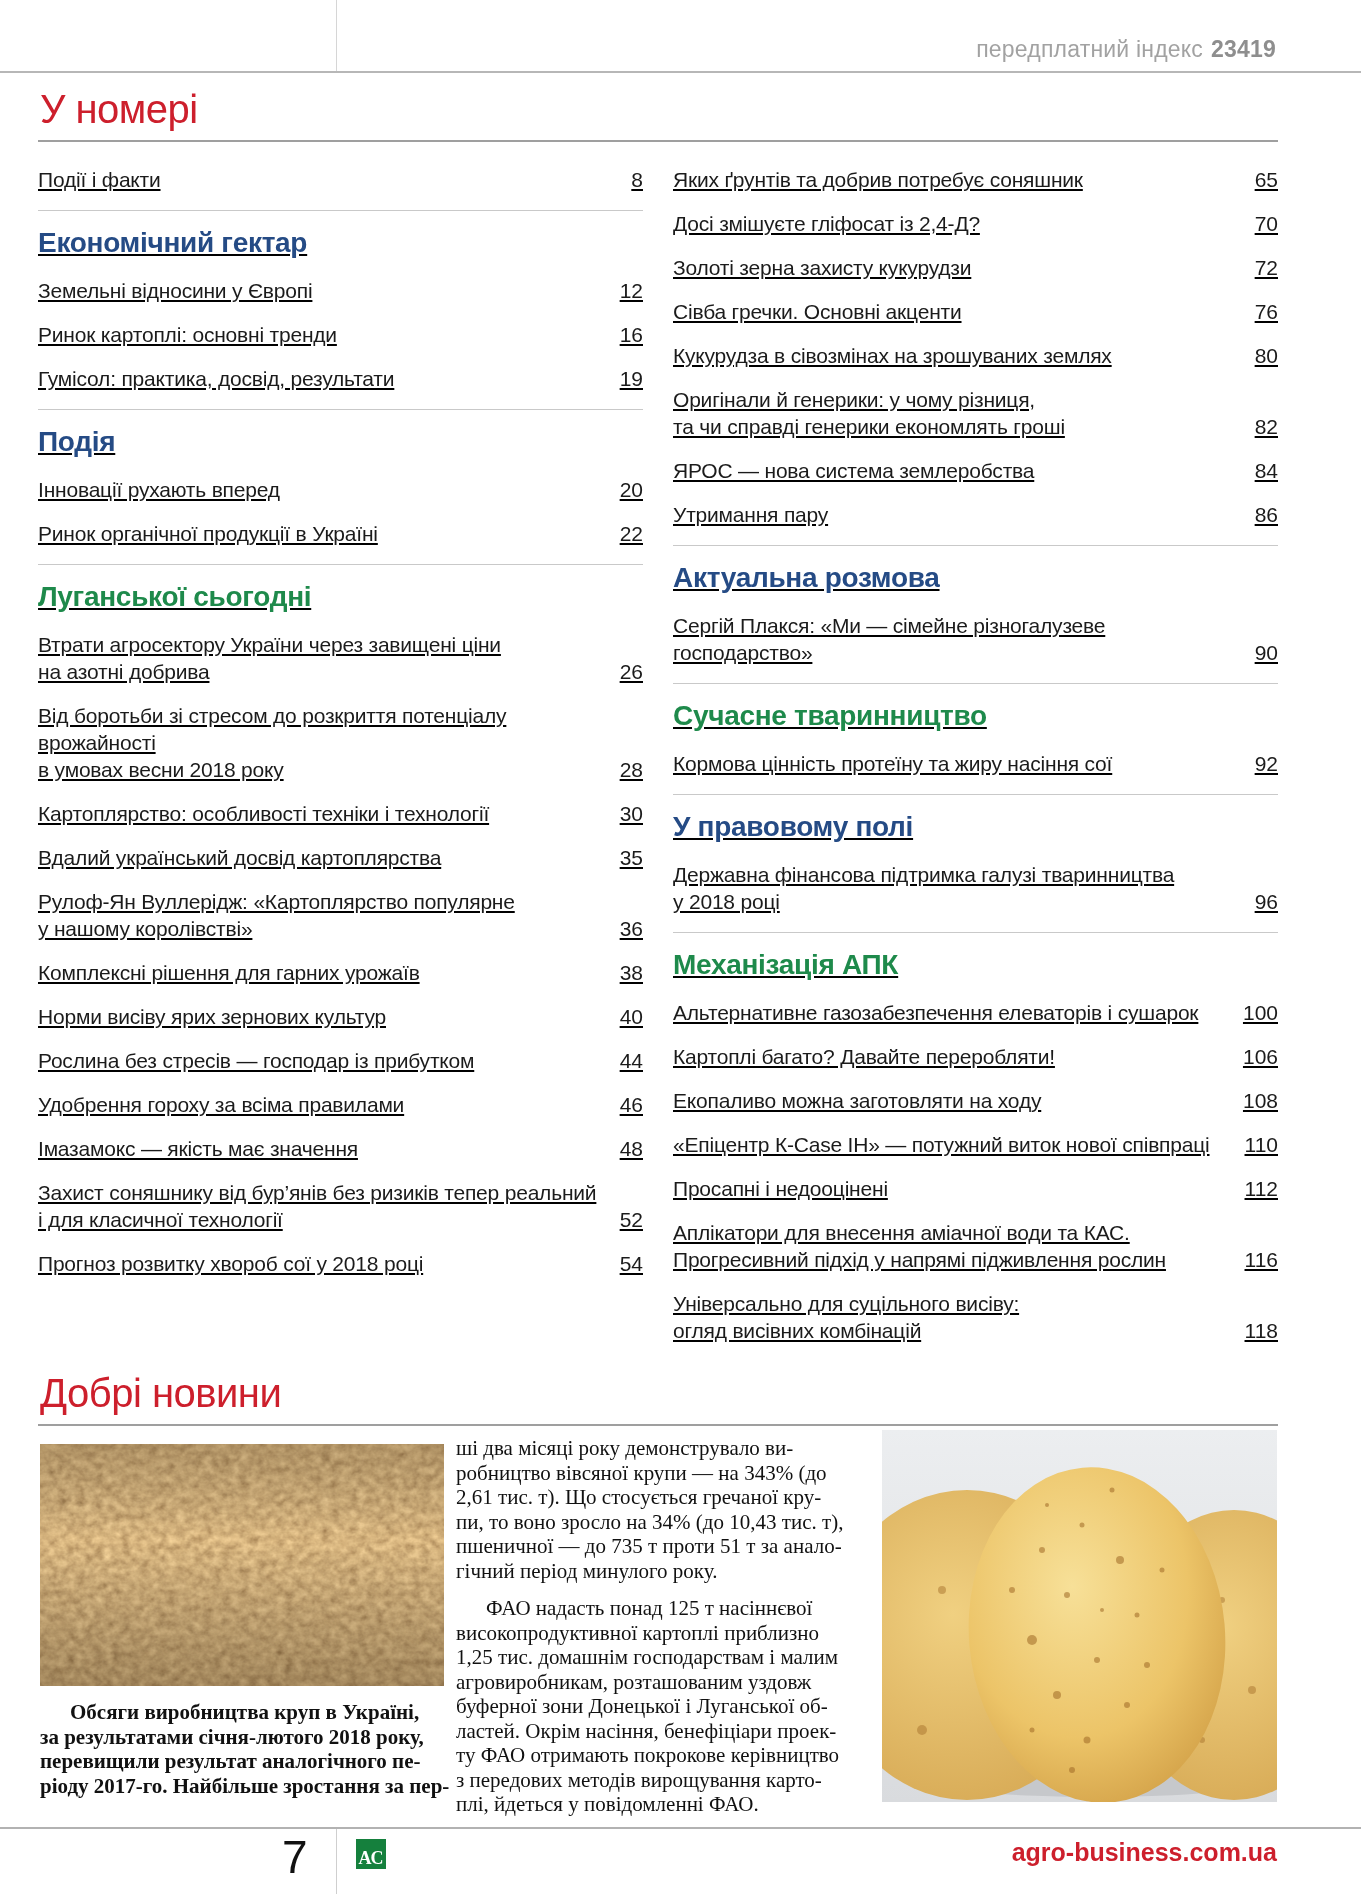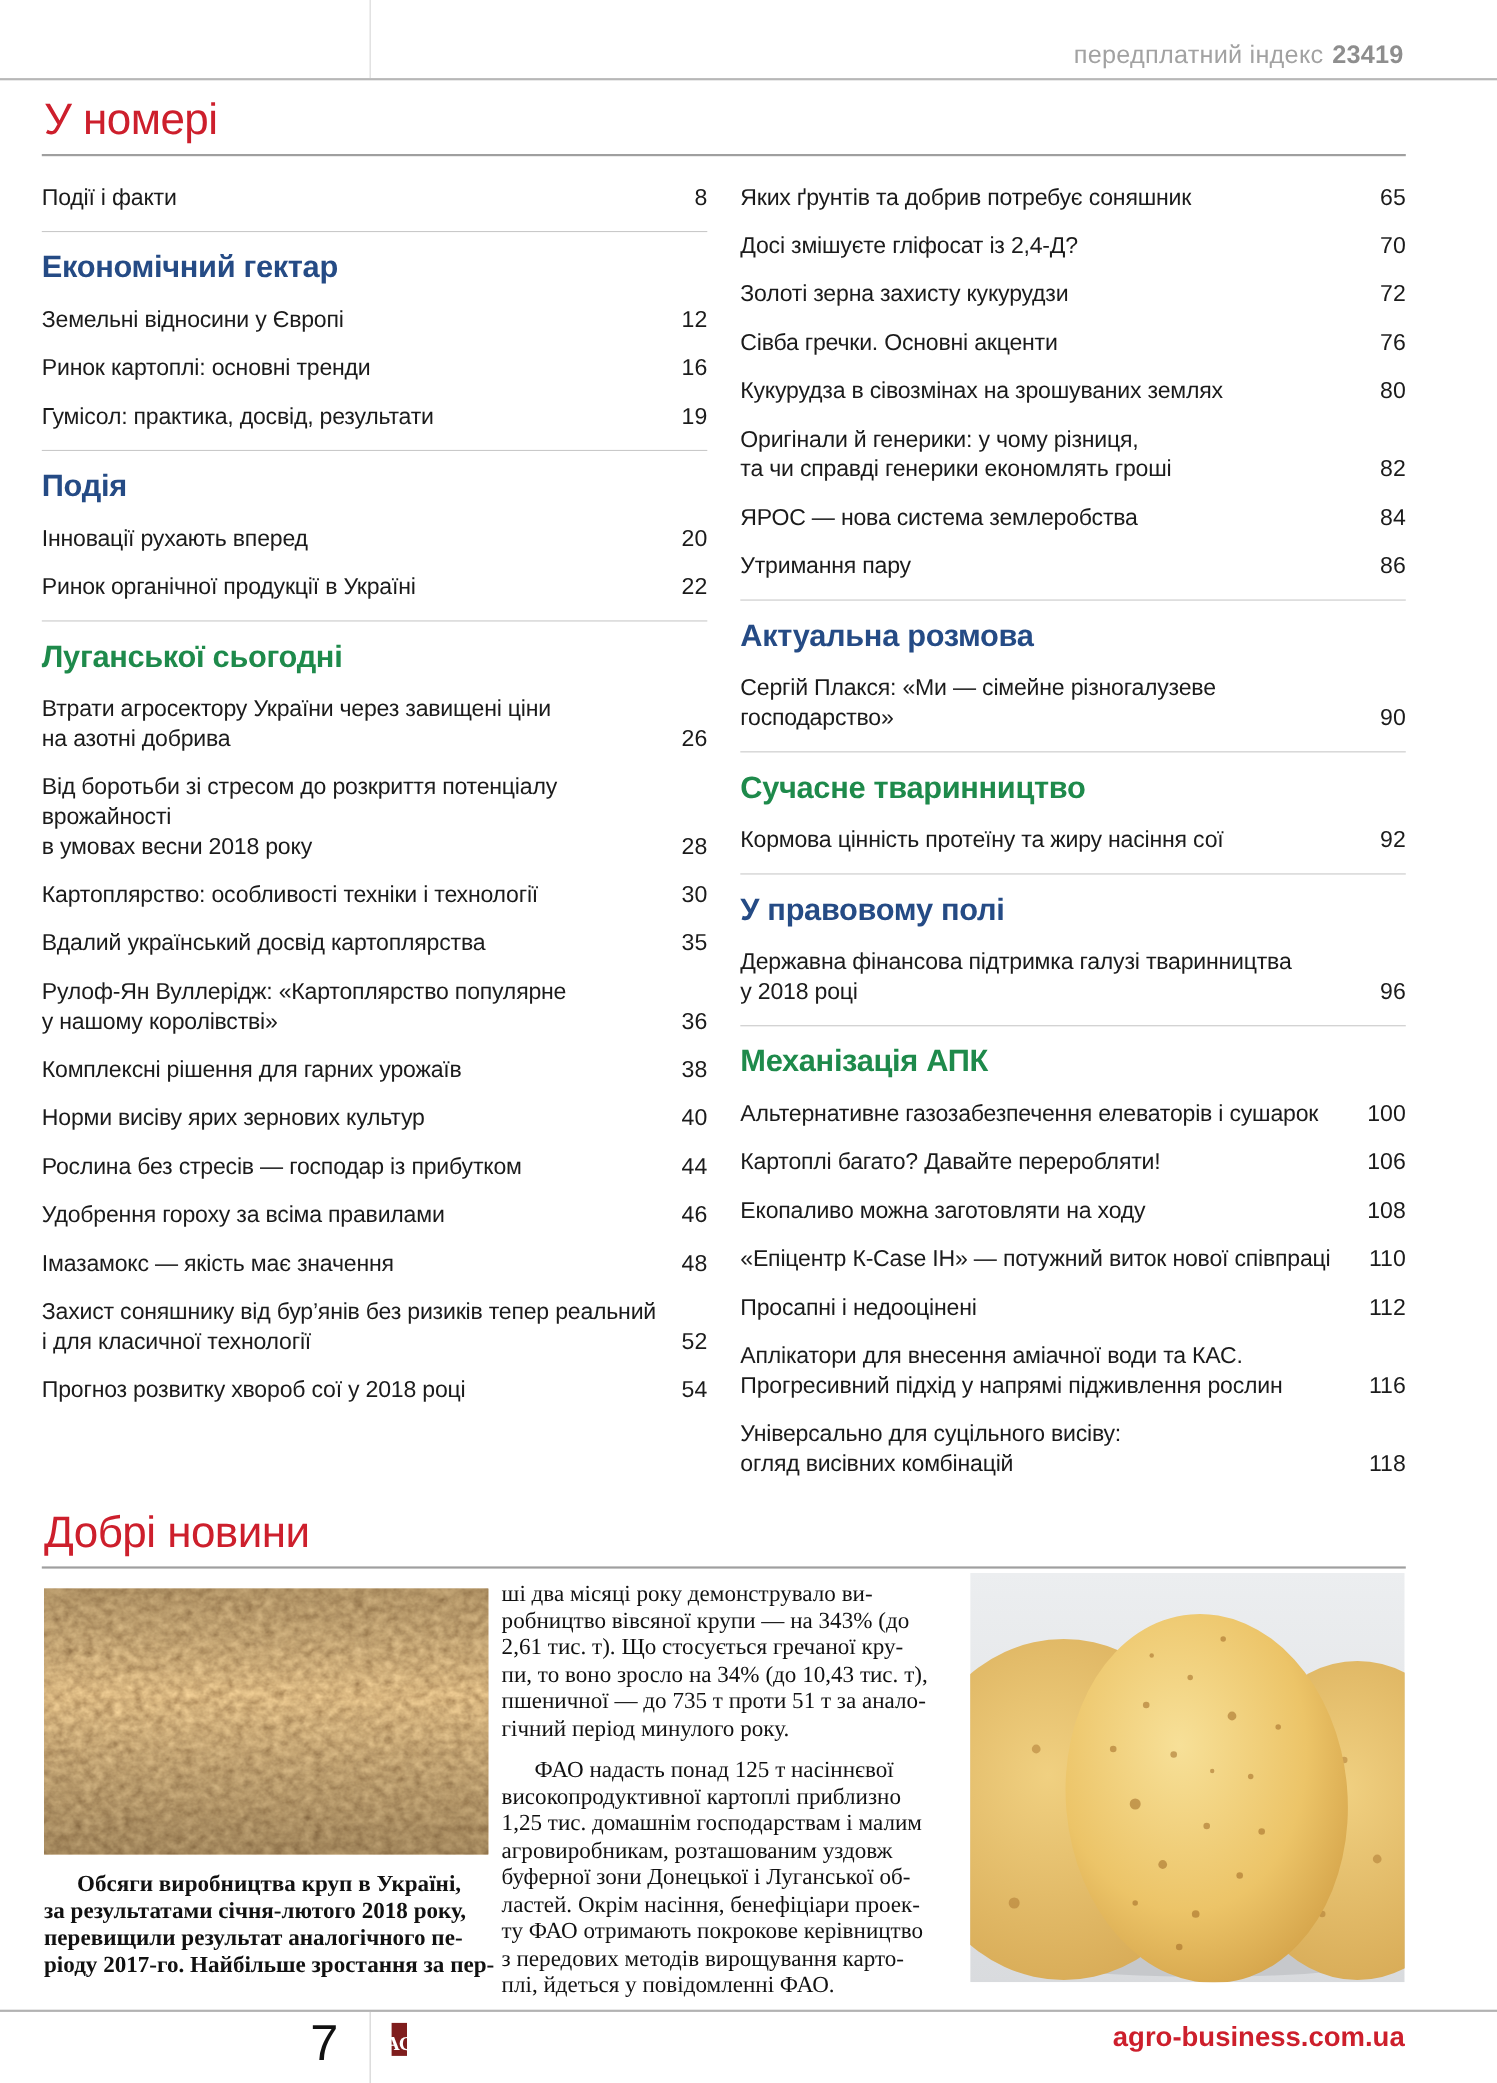--- a/index.html
+++ b/index.html
@@ -13,21 +13,21 @@
   .subscription{top:36px;right:85px;font-size:23px;color:#a2a2a2;letter-spacing:0.2px;}
   .subscription .idx{font-weight:700;color:#8e8e8e;margin-left:8px;}
 
   
   .big-title{font-size:40px;line-height:50px;color:var(--accent-red,#cd1f2c);
              border-bottom:2px solid #9f9f9f;padding:0 0 6px 2px;letter-spacing:-0.5px;}
 
   
   .toc{left:38px;top:84px;width:1240px;}
   .toc-cols{display:flex;gap:30px;margin-top:24px;}
-  .col{width:605px;}
+  .col{width:605px;text-decoration:underline;}
   .sec-rule{border-top:1px solid #c9c9c9;margin:6px 0 16px;}
   .sec-h{font-size:28px;margin:0 0 18px;font-weight:700;letter-spacing:-0.3px;}
   .c-blue{color:var(--header-blue,#254b85);}
   .c-green{color:var(--header-green,#1e8a4b);}
   .toc-item{display:flex;justify-content:space-between;align-items:flex-end;
             margin-bottom:17px;font-size:21px;line-height:27px;color:#1b1b1b;}
   .toc-item .t{white-space:pre-line;letter-spacing:-0.2px;}
   .toc-item .p{padding-left:14px;}
 
   
@@ -38,21 +38,21 @@
   .news-text p{font-family:"Liberation Serif",serif;font-size:21px;line-height:24.5px;
                color:#111;margin:0 0 13px;white-space:pre-line;text-align:left;}
   .news-text p.ind{text-indent:30px;}
   .news-left-text{left:40px;top:1700px;width:410px;font-weight:bold;}
   .news-mid{left:456px;top:1436px;width:422px;}
 
   
   .footer-rule{left:0;right:0;top:1827px;height:2px;background:#b2b2b2;}
   .footer-vline{left:336px;top:1829px;width:1px;height:65px;background:#cfcfcf;}
   .page-num{left:282px;top:1830px;font-size:46px;color:#111;}
-  .logo{left:356px;top:1839px;width:14px;height:30px;background:#7f1d1d;
+  .logo{left:356px;top:1839px;width:30px;height:30px;background:#15803d;
         color:#fff;font-family:"Liberation Serif",serif;font-size:18px;font-weight:700;
         display:flex;align-items:flex-end;justify-content:center;line-height:22px;}
   .site-url{right:84px;top:1838px;font-size:25px;font-weight:700;color:var(--accent-red,#cd1f2c);}
 </style>
 </head>
 <body>
 
 <div id="page">
 
   <div class="abs top-vline"></div>

